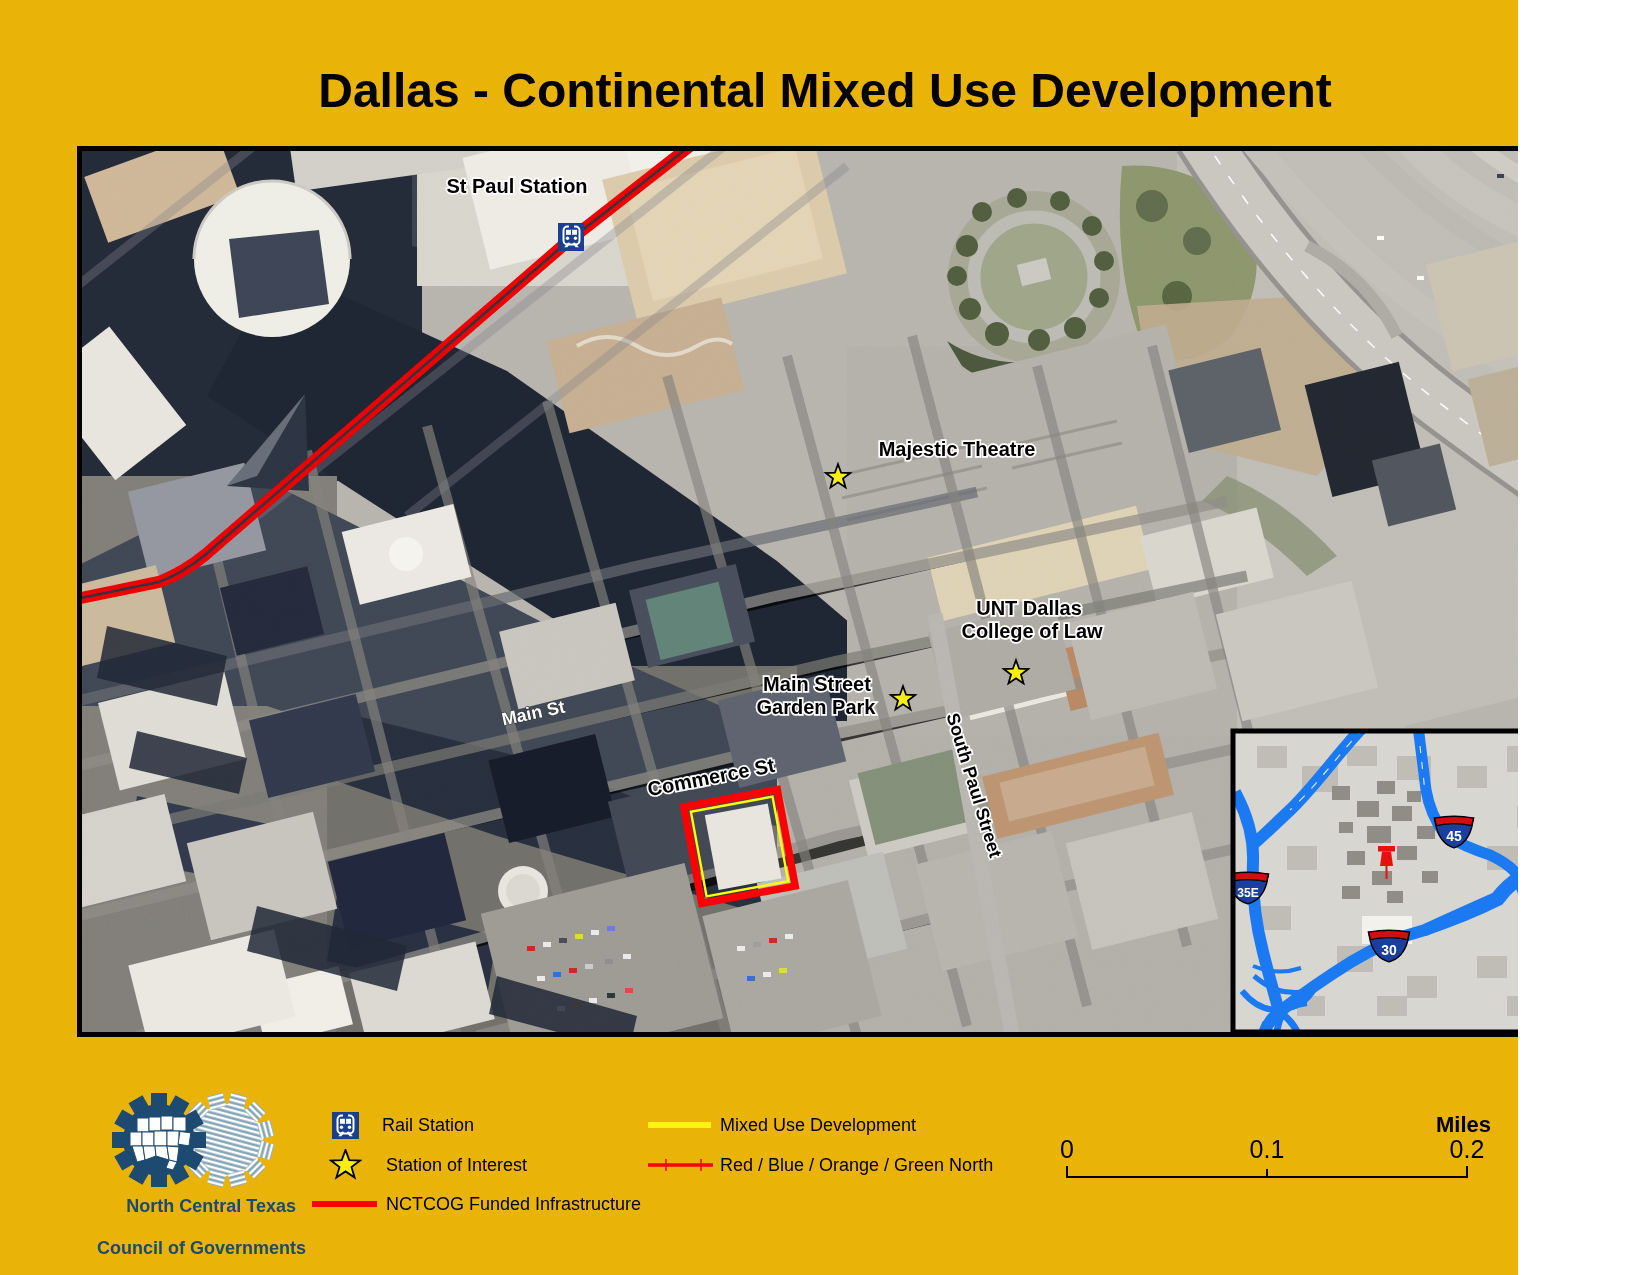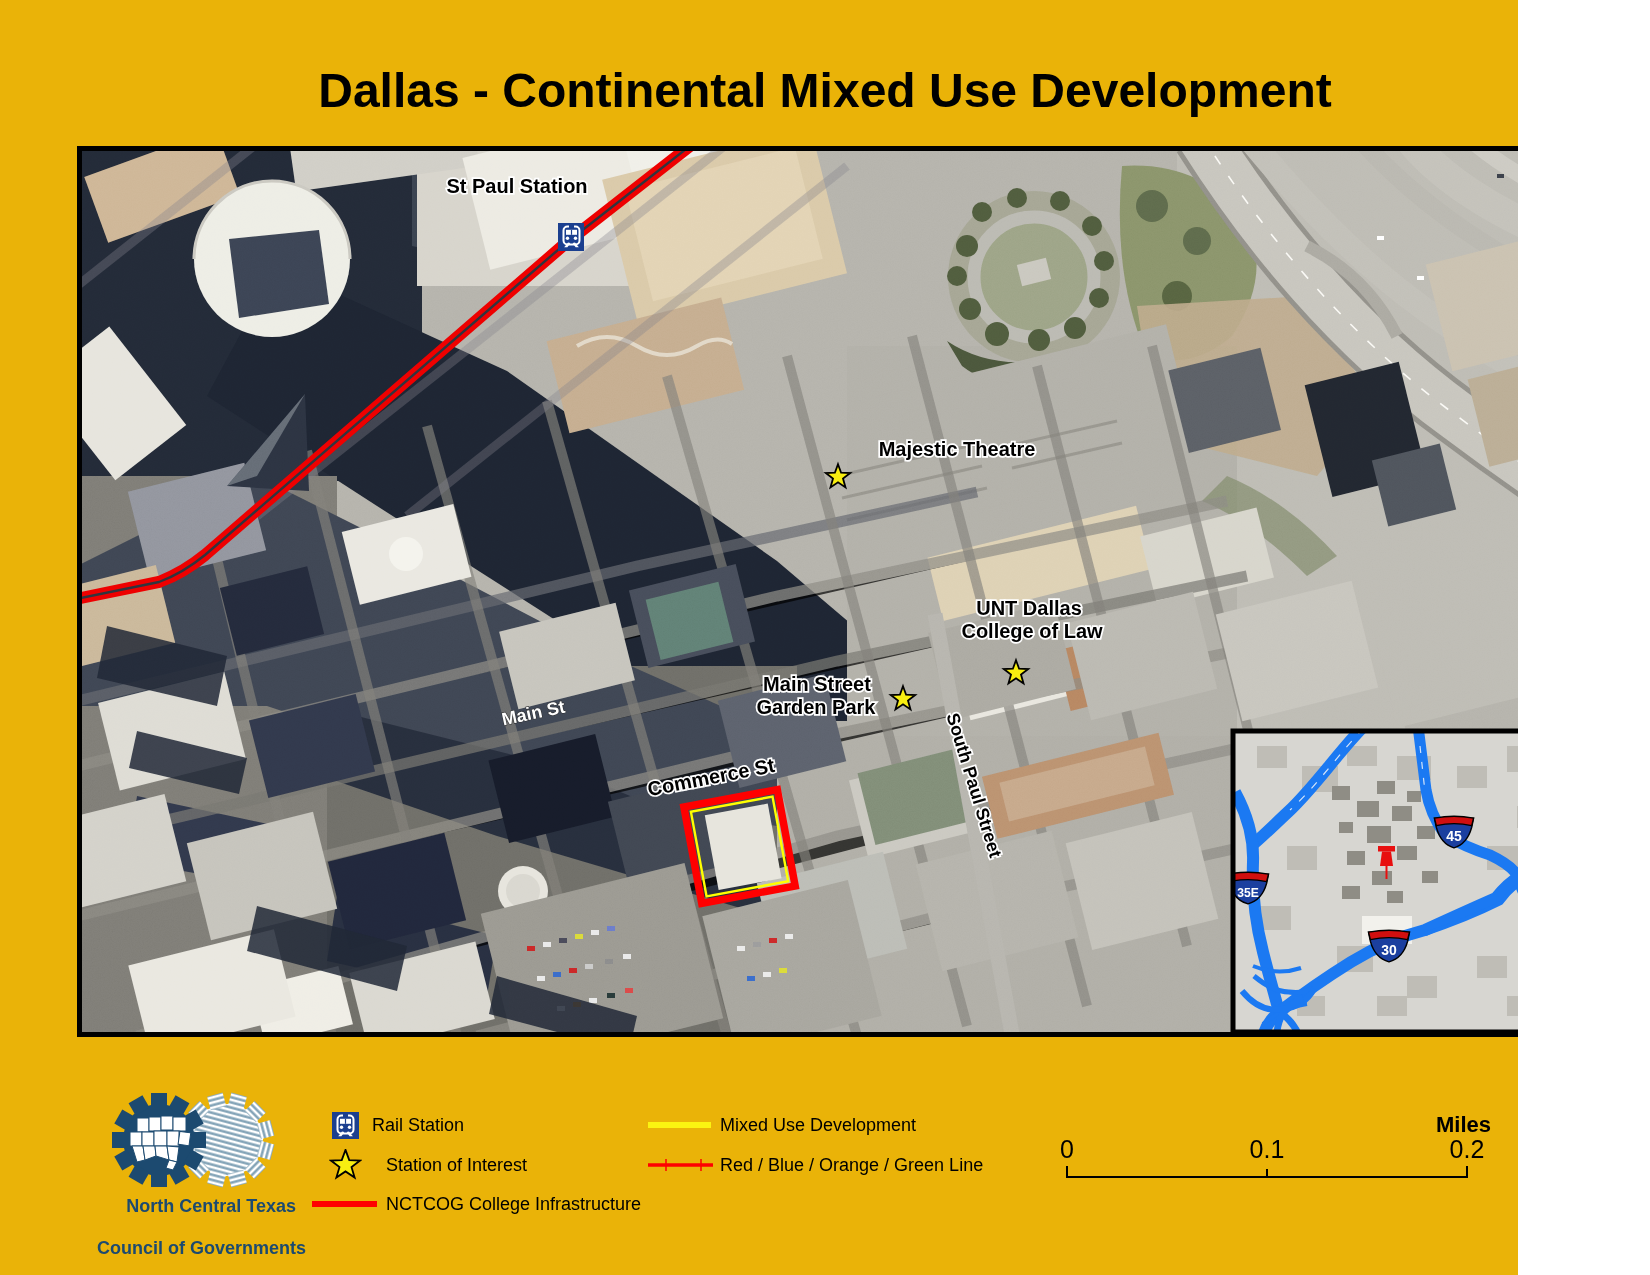--- a/index.html
+++ b/index.html
@@ -356,25 +356,25 @@
 <text x="0" y="9" font-size="13">35E</text>
 </g>
 </g>
 </g>
 <rect x="1156" y="585" width="330" height="301" fill="none" stroke="#000" stroke-width="5"></rect>
 </g>
 </g>
 <rect x="2.5" y="2.5" width="1486" height="886" fill="none" stroke="#000000" stroke-width="5"></rect>
 </svg>
 
-<div class="lt" style="left:372px;top:1115px;">Rail Station</div>
+<div class="lt" style="left:382px;top:1115px;">Rail Station</div>
 <div class="lt" style="left:386px;top:1155px;">Station of Interest</div>
-<div class="lt" style="left:386px;top:1194px;">NCTCOG College Infrastructure</div>
+<div class="lt" style="left:386px;top:1194px;">NCTCOG Funded Infrastructure</div>
 <div class="lt" style="left:720px;top:1115px;text-align:right;">Mixed Use Development</div>
-<div class="lt" style="left:720px;top:1155px;">Red / Blue / Orange / Green Line</div>
+<div class="lt" style="left:720px;top:1155px;">Red / Blue / Orange / Green North</div>
 <div style="position:absolute;left:312px;top:1201px;width:65px;height:6px;background:#ff0000;"></div>
 <div style="position:absolute;left:648px;top:1122px;width:63px;height:6px;background:#fbf311;"></div>
 
 <svg style="position:absolute;left:646px;top:1156px;" width="70" height="18" viewBox="0 0 70 18">
 <line x1="2" y1="9" x2="67" y2="9" stroke="#ff0000" stroke-width="3.5"></line>
 <line x1="20" y1="3" x2="20" y2="15" stroke="#ff0000" stroke-width="1.5"></line>
 <line x1="55" y1="3" x2="55" y2="15" stroke="#ff0000" stroke-width="1.5"></line>
 </svg>
 
 <svg style="position:absolute;left:332px;top:1112px;" width="27" height="27" viewBox="0 0 27 27">

